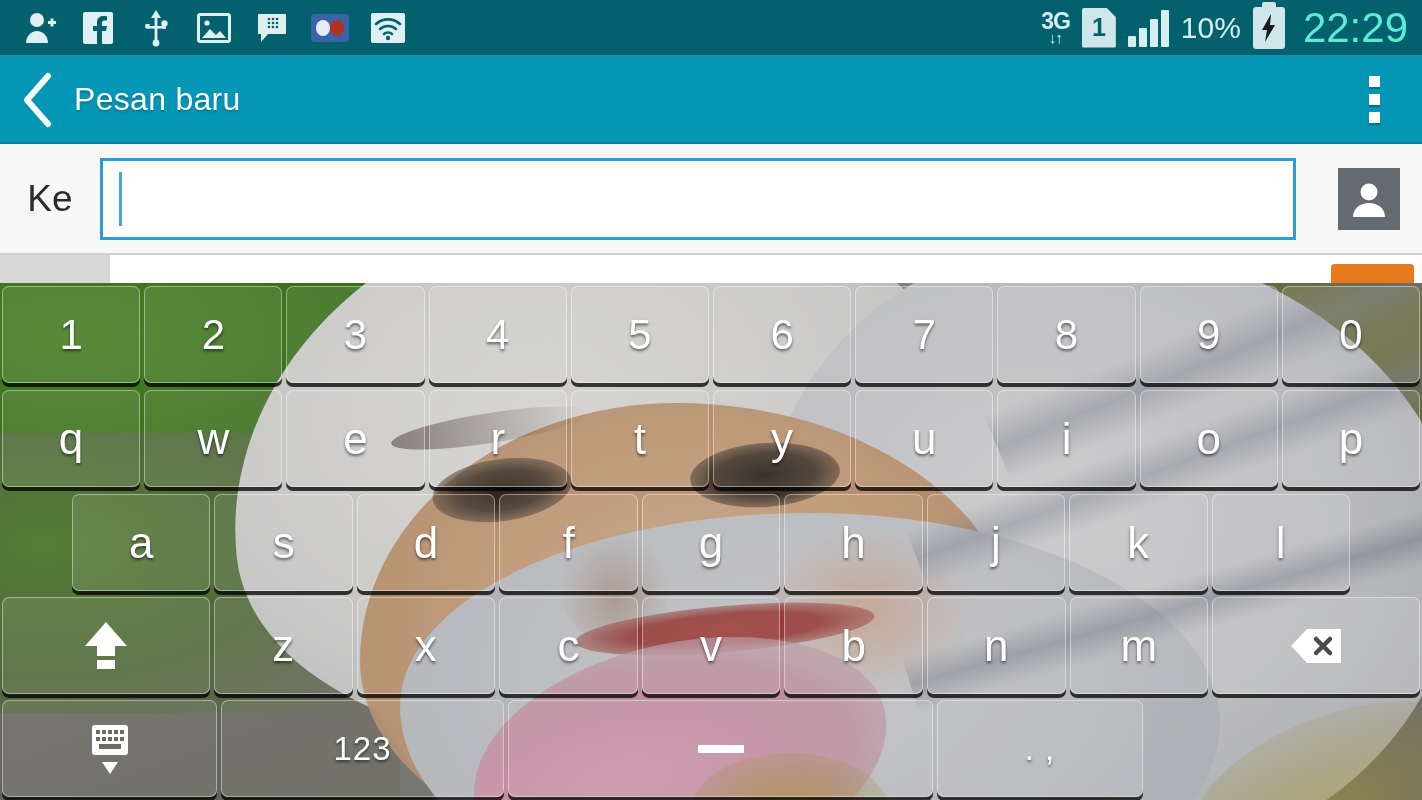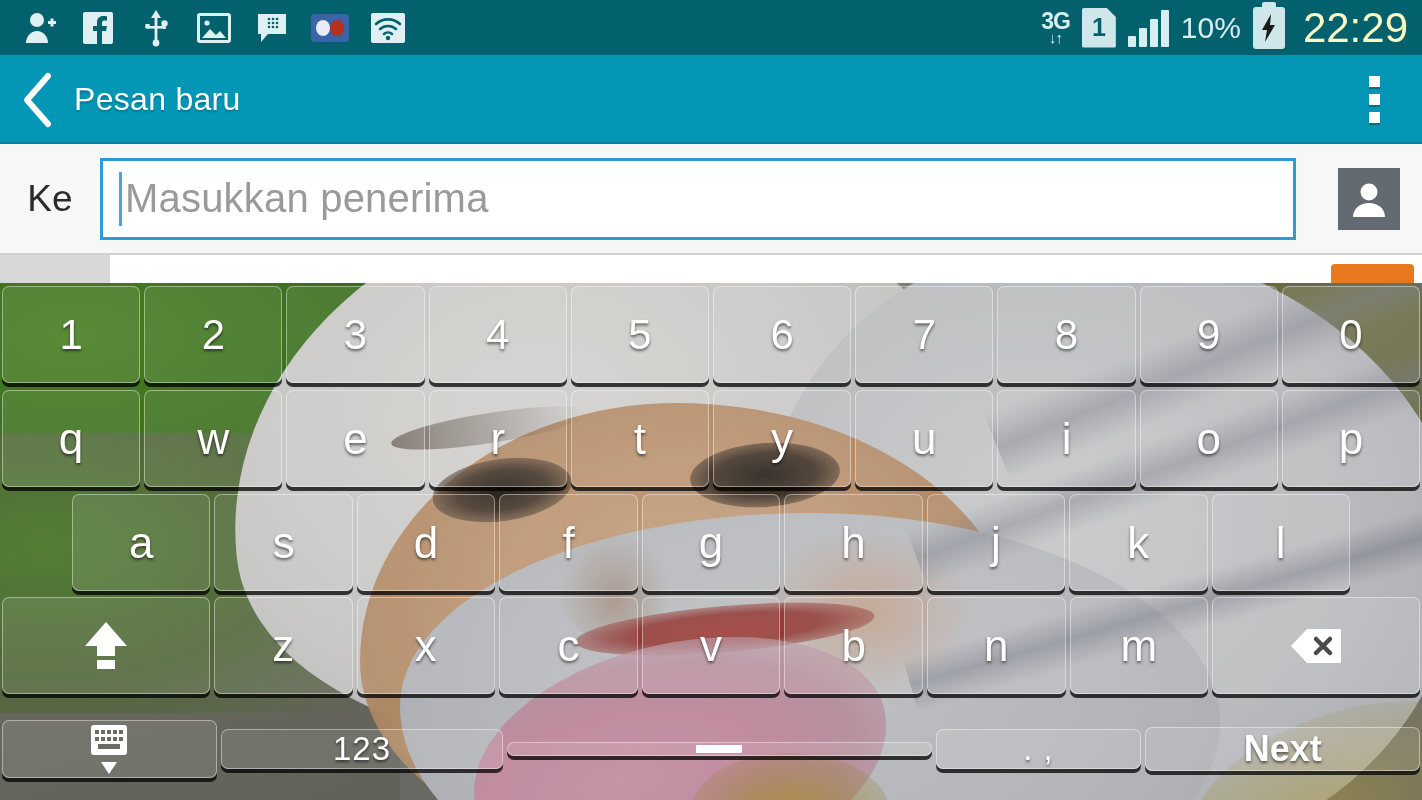--- a/index.html
+++ b/index.html
@@ -41,21 +41,21 @@
     clip-path:polygon(0 0,72% 0,100% 24%,100% 100%,0 100%);
   }
   .bars{display:flex;align-items:flex-end;gap:3px;height:38px;}
   .bars i{display:block;width:8px;background:#d7eef1;border-radius:1px;}
   .pct{color:#d7eef1;font-size:30px;letter-spacing:0px;}
   .batt{
     position:relative;width:32px;height:42px;background:#cfe7ea;border-radius:3px;
     display:flex;align-items:center;justify-content:center;
   }
   .batt:before{content:"";position:absolute;top:-5px;left:9px;width:14px;height:5px;background:#cfe7ea;border-radius:2px 2px 0 0;}
-  .clock{color:#fef9c3;font-size:42px;letter-spacing:0px;line-height:1;padding-left:6px;}
+  .clock{color:#5eead4;font-size:42px;letter-spacing:0px;line-height:1;padding-left:6px;}
 
   
   #actionbar{
     position:absolute;left:0;top:55px;width:1422px;height:89px;
     background:#0496b5;
     display:flex;align-items:center;
   }
   #actionbar:after{content:"";position:absolute;left:0;bottom:0;width:100%;height:2px;background:#0b7f97;}
   .back-chev{
     width:74px;height:89px;display:flex;align-items:center;justify-content:center;cursor:pointer;
@@ -228,21 +228,21 @@
     transform:rotate(-16deg);
   }
   .ph-shade{position:absolute;inset:0;background:rgba(40,40,40,.16);}
 
   .kb-rows{position:absolute;inset:0;}
   .kb-row{position:absolute;left:0;width:1422px;display:flex;}
   #row-num{top:0;height:103px;}
   #row-q{top:104px;height:103px;}
   #row-a{top:208px;height:103px;}
   #row-z{top:311px;height:103px;}
-  #row-b{top:414px;height:103px;align-items:center;}
+  #row-b{top:414px;height:103px;}
 
   .key{
     position:relative;
     box-sizing:border-box;
     margin:3px 2px;
     border:1px solid rgba(255,255,255,.42);
     border-radius:7px;
     background:rgba(255,255,255,.10);
     box-shadow:0 4px 0 rgba(0,0,0,.75);
     display:flex;align-items:center;justify-content:center;
@@ -378,21 +378,20 @@
         <i></i>
         <i></i>
         <i></i>
       </span>
   </div>
 
   <div id="recipient">
     <span class="ke-label">Ke</span>
     <div class="to-field">
       <span class="caret"></span>
-      <span class="to-placeholder">Masukkan penerima</span>
     </div>
     <span class="contact-btn">
       <svg width="40" height="40" viewBox="0 0 40 40">
           <circle cx="20" cy="13" r="8.5" fill="#ffffff"></circle>
           <path d="M4 38c0-8.5 7.2-14 16-14s16 5.5 16 14z" fill="#ffffff"></path>
         </svg>
     </span>
   </div>
 
   <div id="compose">
@@ -523,19 +522,18 @@
         </span>
         <span class="key small" style="width:283px">123</span>
         <span class="key" style="width:425px">
           <span class="glyph">
             <svg width="46" height="12" viewBox="0 0 46 12">
                 <rect x="0" y="2" width="46" height="8" rx="1" fill="#ffffff"></rect>
               </svg>
           </span>
         </span>
         <span class="key small" style="width:206px">. ,</span>
-        <span class="key next" style="width:275px">Next</span>
       </div>
 
     </div>
   </div>
 
 </div>
 
 </body></html>

